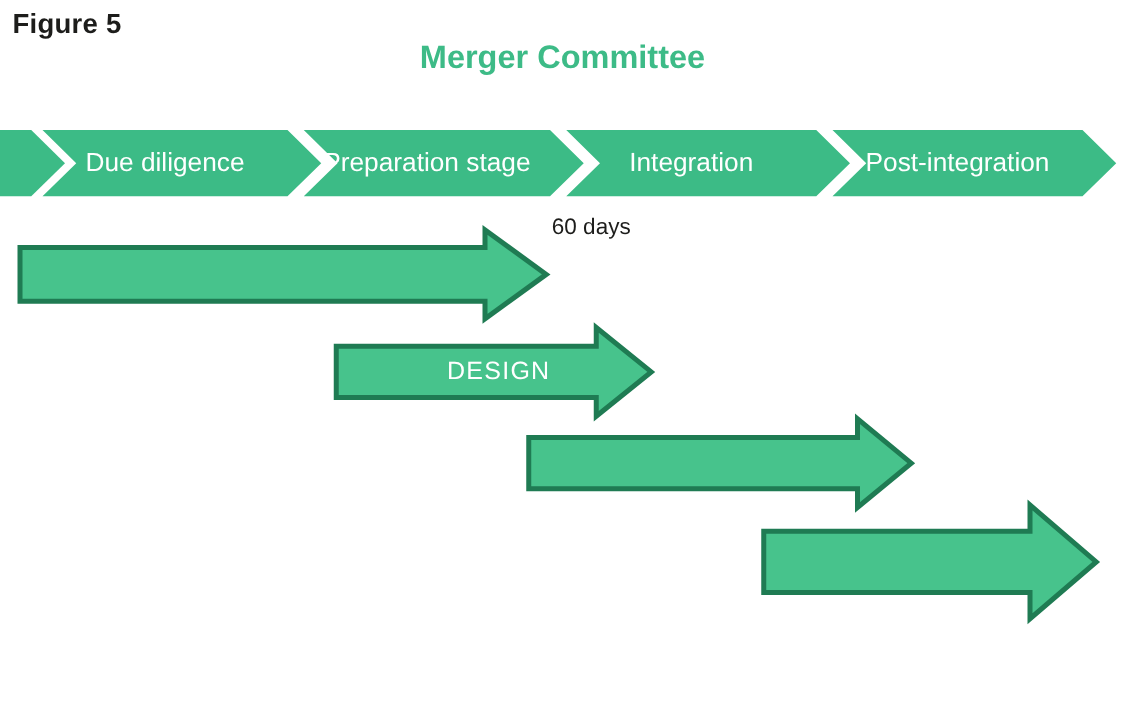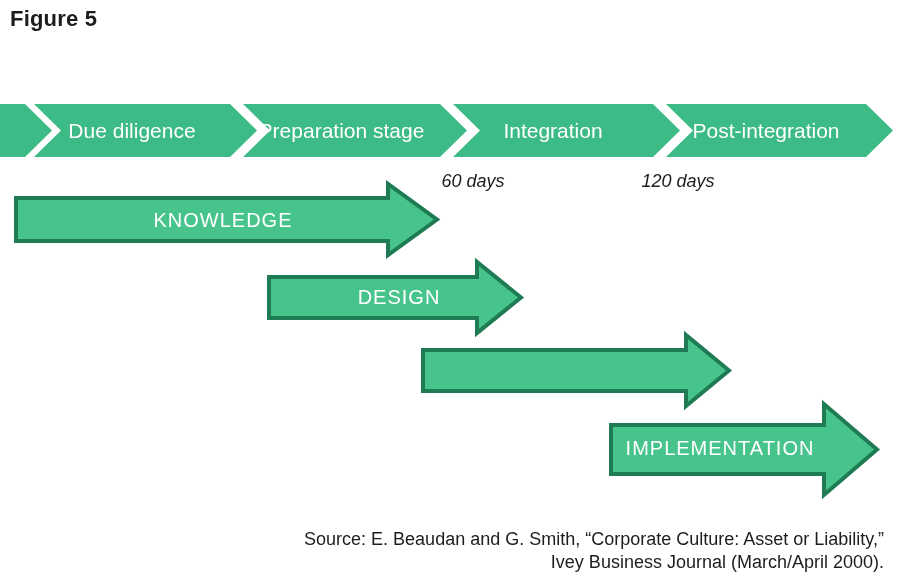--- a/index.html
+++ b/index.html
@@ -43,21 +43,20 @@
   .stage-1 { left: 243px; width: 197px; }
   .stage-2 { left: 453px; width: 200px; }
   .stage-3 { left: 666px; width: 200px; }
   .day-label {
     position: absolute;
     top: 171px;
     width: 100px;
     text-align: center;
     font-size: 18px;
     white-space: nowrap;
-    font-style: italic;
   }
   .day-0 { left: 423px; }
   .day-1 { left: 524px; }
   .day-2 { left: 628px; }
   .phase-label {
     position: absolute;
     height: 44px;
     line-height: 44px;
     text-align: center;
     font-size: 20px;
@@ -92,31 +91,25 @@
     <polygon points="666,104 866,104 893,130.5 866,157 666,157 693,130.5" fill="#3cbb86"></polygon>
 
     <polygon stroke-width="4" stroke-linejoin="miter" points="16,198 388,198 388,184 437,219.5 388,255 388,241 16,241" fill="#47c38c" stroke="#1f7b53"></polygon>
     <polygon stroke-width="4" stroke-linejoin="miter" points="269,277 477,277 477,262 521,297.5 477,333 477,318 269,318" fill="#47c38c" stroke="#1f7b53"></polygon>
     <polygon stroke-width="4" stroke-linejoin="miter" points="423,350 686,350 686,335 729,370.5 686,406 686,391 423,391" fill="#47c38c" stroke="#1f7b53"></polygon>
     <polygon stroke-width="4" stroke-linejoin="miter" points="611,425 824,425 824,404 877,449.5 824,495 824,474 611,474" fill="#47c38c" stroke="#1f7b53"></polygon>
   </svg>
 
   <div class="figure-label" style="color: rgb(29, 29, 27);">Figure 5</div>
 
+  <div class="diagram-title" style="color: rgb(61, 187, 135);">Merger Committee</div>
 
   <div class="stage-label stage-0" style="color: rgb(255, 255, 255);">Due diligence</div>
   <div class="stage-label stage-1" style="color: rgb(255, 255, 255);">Preparation stage</div>
   <div class="stage-label stage-2" style="color: rgb(255, 255, 255);">Integration</div>
   <div class="stage-label stage-3" style="color: rgb(255, 255, 255);">Post-integration</div>
 
   <div class="day-label day-0" style="color: rgb(29, 29, 27);">60 days</div>
-  <div class="day-label day-2" style="color: rgb(29, 29, 27);">120 days</div>
 
-  <div class="phase-label phase-0" style="color: rgb(255, 255, 255);">KNOWLEDGE</div>
   <div class="phase-label phase-1" style="color: rgb(255, 255, 255);">DESIGN</div>
-  <div class="phase-label phase-3" style="color: rgb(255, 255, 255);">IMPLEMENTATION</div>
 
-  <div class="source-block" style="color: rgb(29, 29, 27);">
-    <div>Source: E. Beaudan and G. Smith, “Corporate Culture: Asset or Liability,”</div>
-    <div>Ivey Business Journal (March/April 2000).</div>
-  </div>
 
 </div>
 
 </body></html>

